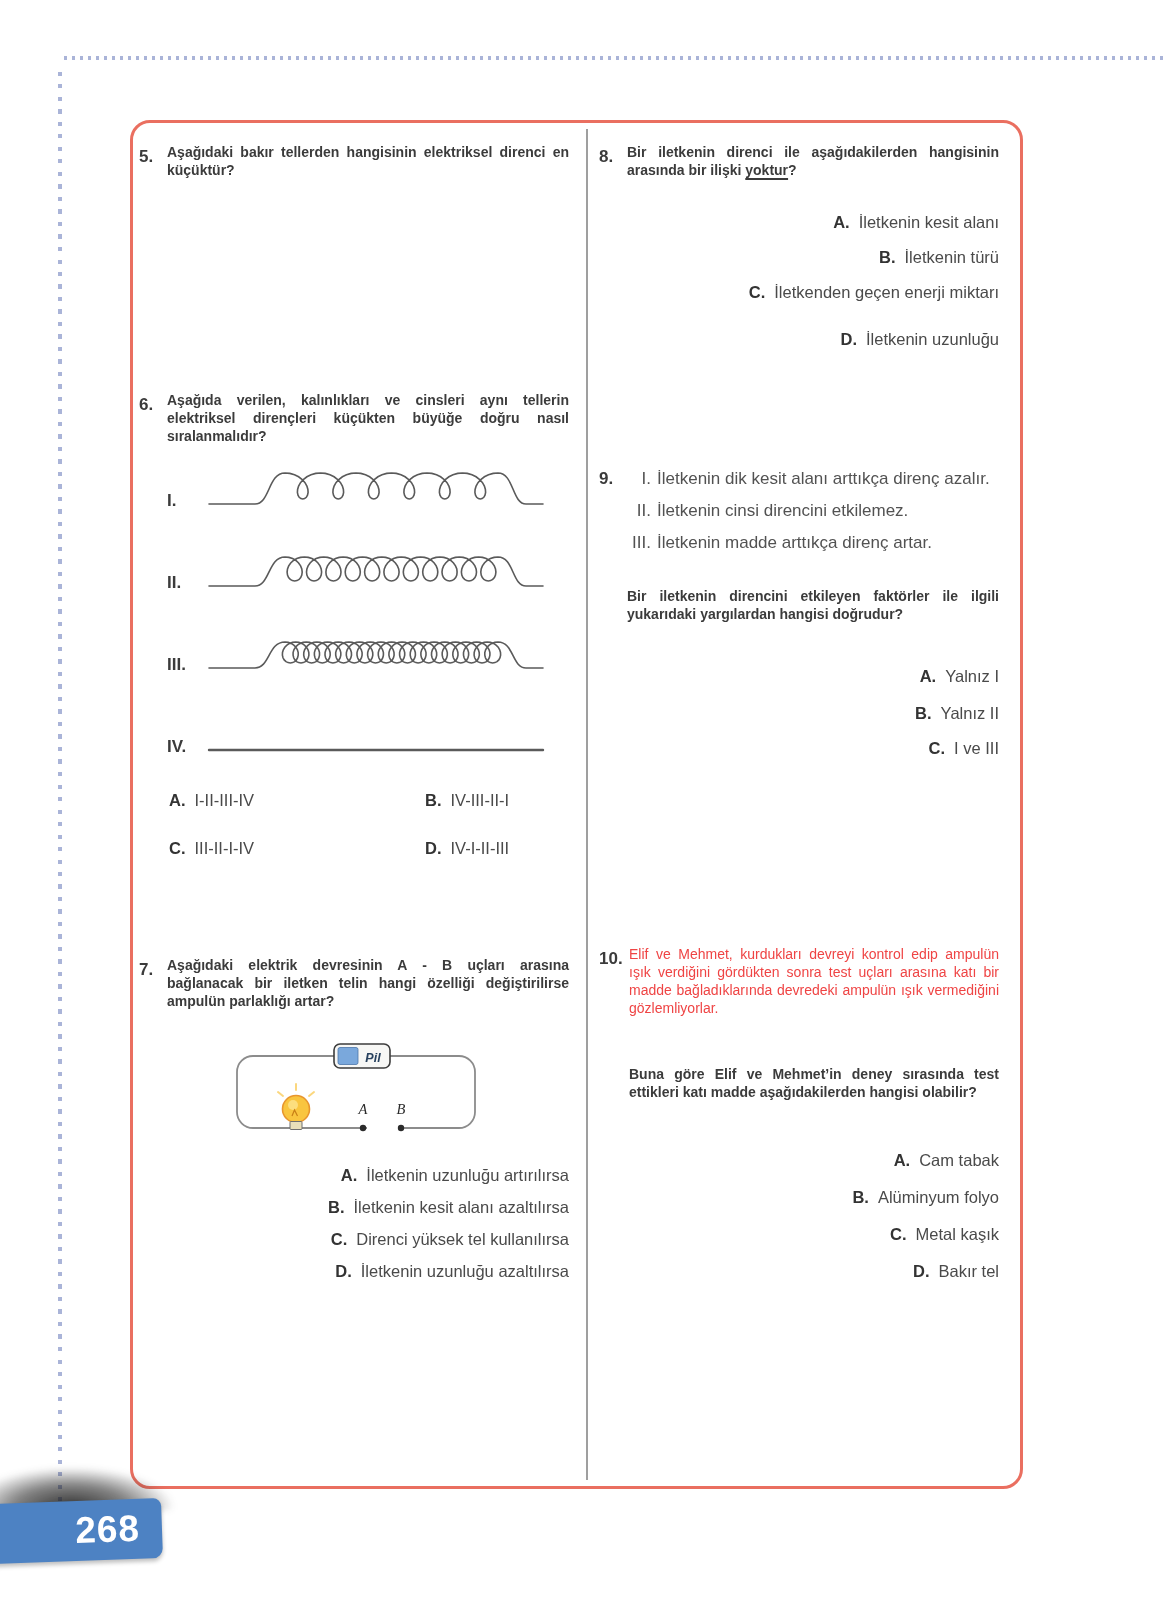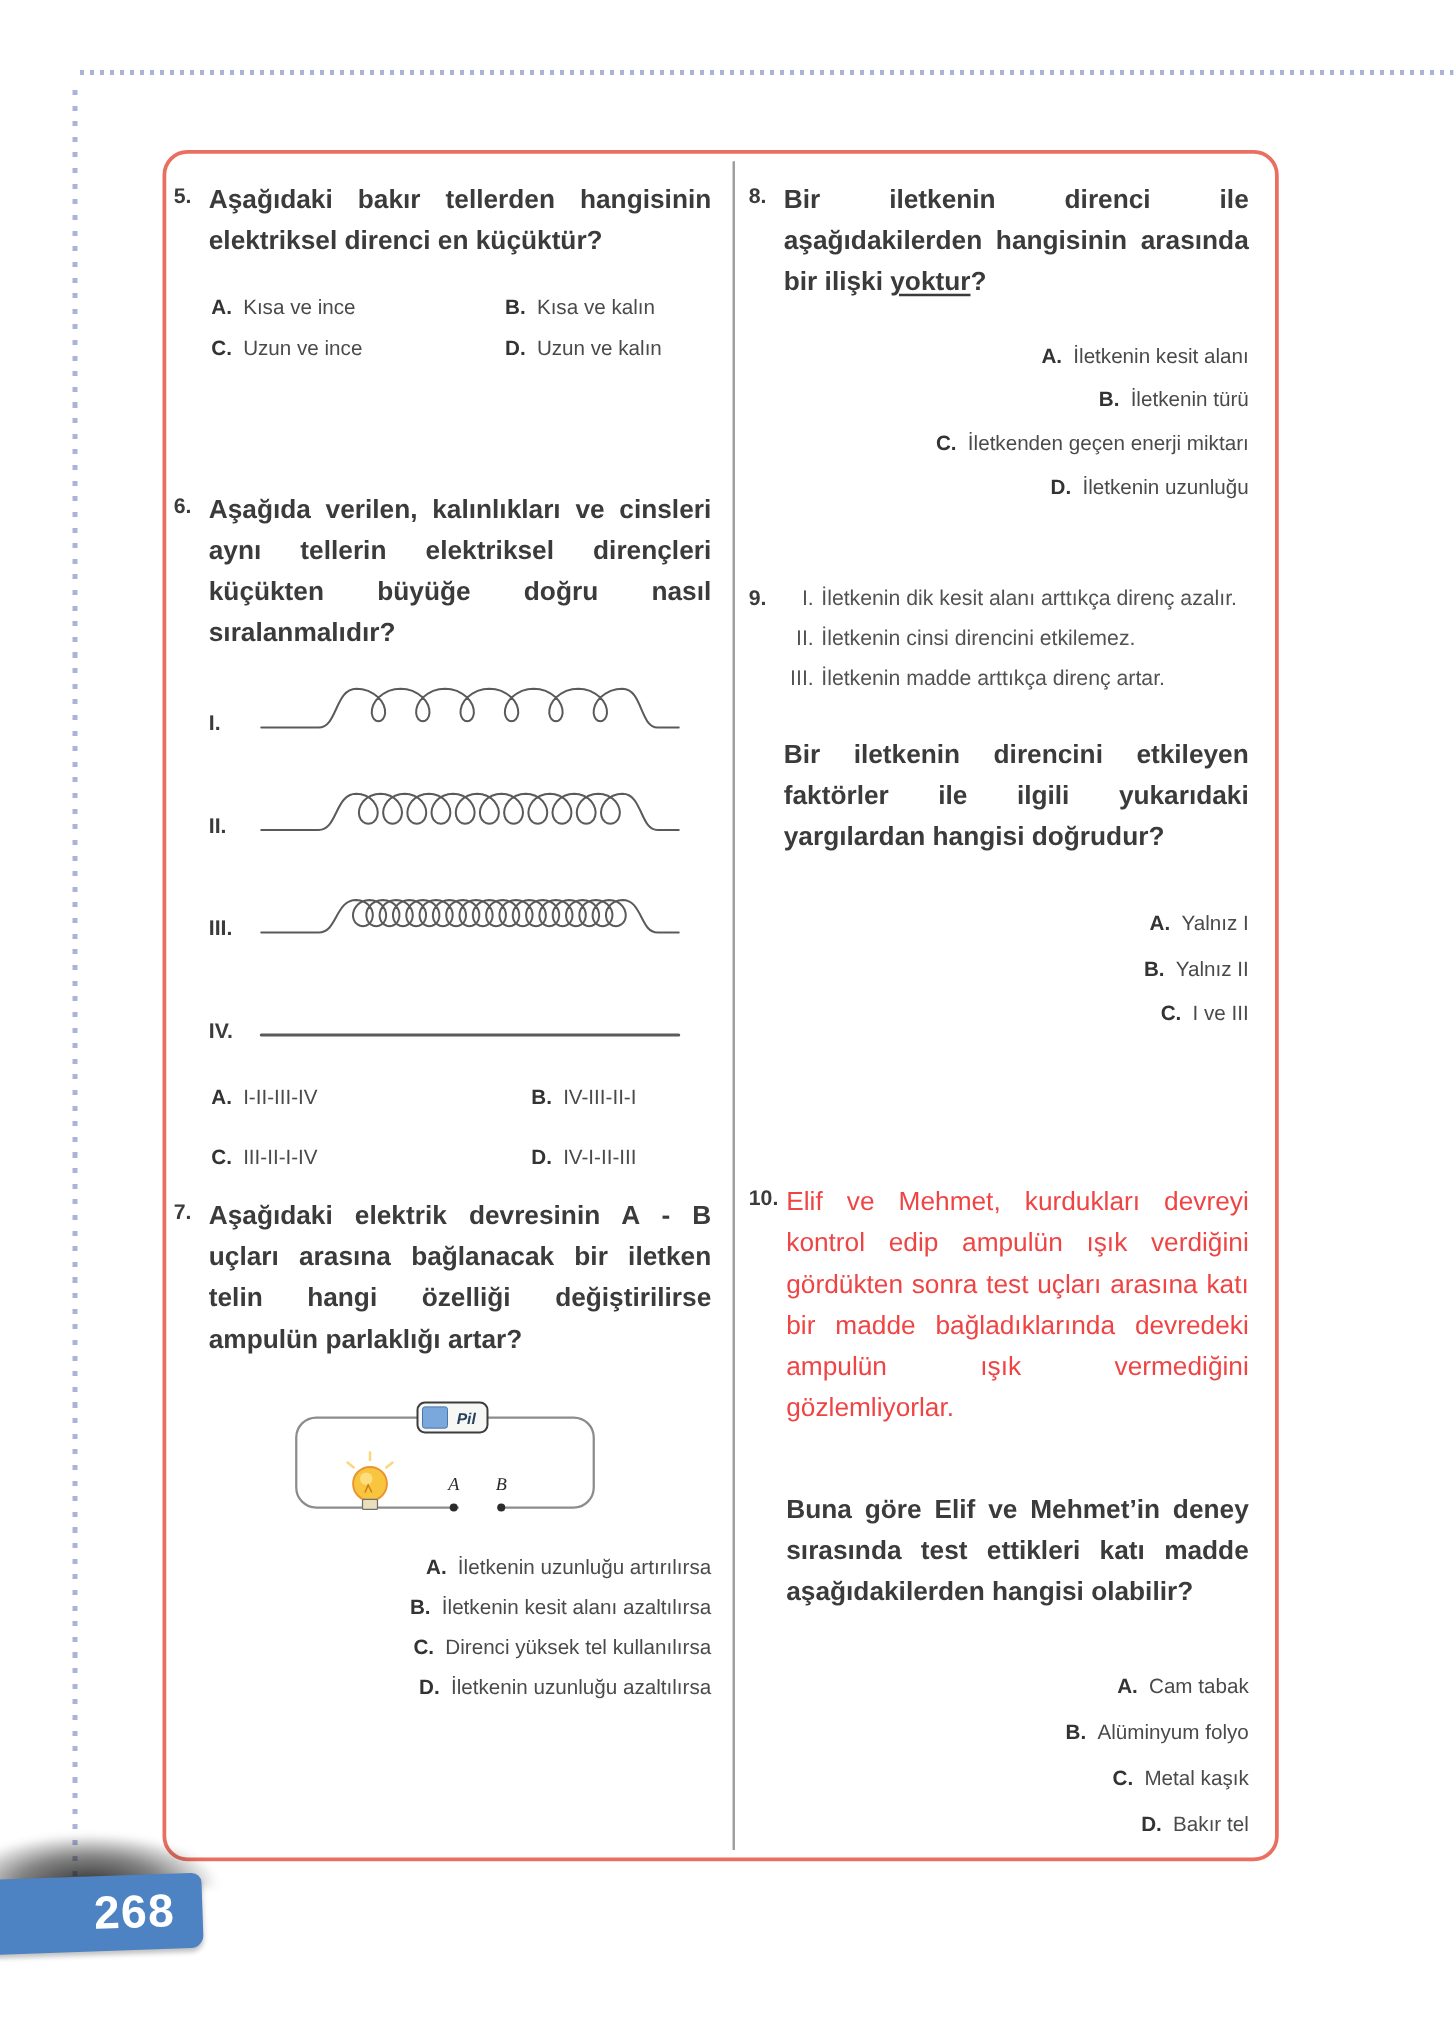--- a/index.html
+++ b/index.html
@@ -18,21 +18,21 @@
   .divider { position:absolute; left:453px; top:6px; bottom:6px; width:1.5px; background:#9f9f9f; }
 
   .col { position:absolute; top:0; }
   .col-left  { left:6px;  width:430px; }
   .col-right { left:466px; width:400px; }
 
   .question { position:absolute; width:100%; }
   .q-row { display:flex; }
   .q-num { flex:0 0 28px; font-weight:bold; font-size:17px; line-height:27px; color:#3b3b3b; }
   .q-body { flex:1; min-width:0; }
-  .q-text { font-size:21px; line-height:33px; text-align:justify; }
+  .q-text { font-size:14px; line-height:18px; text-align:justify; }
   .bold-text { font-weight:bold; color:#3b3b3b; }
   .normal-text { font-weight:normal; color:#ef4444; }
   .uline { text-decoration:underline; text-decoration-thickness:2px; text-underline-offset:3px; }
 
   .opt { font-size:16.5px; line-height:27px; color:#4a4a4a; }
   .opt-letter { font-weight:bold; color:#333; margin-right:9px; }
   .opts-grid { display:grid; grid-template-columns:235px 1fr; row-gap:6px; }
   .opts-list .opt { display:block;text-align:right; }
 
   
@@ -67,26 +67,20 @@
   <div class="content-box">
     <div class="divider"></div>
 
     <div class="col col-left">
 
       <div class="question" style="top:20px">
         <div class="q-row">
           <span class="q-num">5.</span>
           <div class="q-body">
             <div class="q-text bold-text">Aşağıdaki bakır tellerden hangisinin elektriksel direnci en küçüktür?</div>
-            <div class="opts-grid" style="margin-top:24px; padding-left:2px;">
-              <div class="opt"><span class="opt-letter">A.</span><span>Kısa ve ince</span></div>
-              <div class="opt"><span class="opt-letter">B.</span><span>Kısa ve kalın</span></div>
-              <div class="opt"><span class="opt-letter">C.</span><span>Uzun ve ince</span></div>
-              <div class="opt"><span class="opt-letter">D.</span><span>Uzun ve kalın</span></div>
-            </div>
           </div>
         </div>
       </div>
 
       <div class="question" style="top:268px">
         <div class="q-row">
           <span class="q-num">6.</span>
           <div class="q-body">
             <div class="q-text bold-text">Aşağıda verilen, kalınlıkları ve cinsleri aynı tellerin elektriksel dirençleri küçükten büyüğe doğru nasıl sıralanmalıdır?</div>
 
@@ -177,21 +171,21 @@
     <div class="col col-right">
 
       <div class="question" style="top:20px">
         <div class="q-row">
           <span class="q-num">8.</span>
           <div class="q-body">
             <div class="q-text bold-text"><span>Bir iletkenin direnci ile aşağıdakilerden hangisinin arasında bir ilişki </span><span class="uline">yoktur</span><span>?</span></div>
             <div class="opts-list" style="margin-top:30px; padding-left:2px;">
               <div class="opt" style="margin-bottom:8px"><span class="opt-letter">A.</span><span>İletkenin kesit alanı</span></div>
               <div class="opt" style="margin-bottom:8px"><span class="opt-letter">B.</span><span>İletkenin türü</span></div>
-              <div class="opt" style="margin-bottom:8px"><span class="opt-letter">C.</span><span>İletkenden geçen enerji miktarı</span></div>
+              <div class="opt" style="margin-bottom:20px"><span class="opt-letter">C.</span><span>İletkenden geçen enerji miktarı</span></div>
               <div class="opt"><span class="opt-letter">D.</span><span>İletkenin uzunluğu</span></div>
             </div>
           </div>
         </div>
       </div>
 
       <div class="question" style="top:340px">
         <div class="q-row">
           <span class="q-num" style="line-height:32px">9.</span>
           <div class="q-body">

